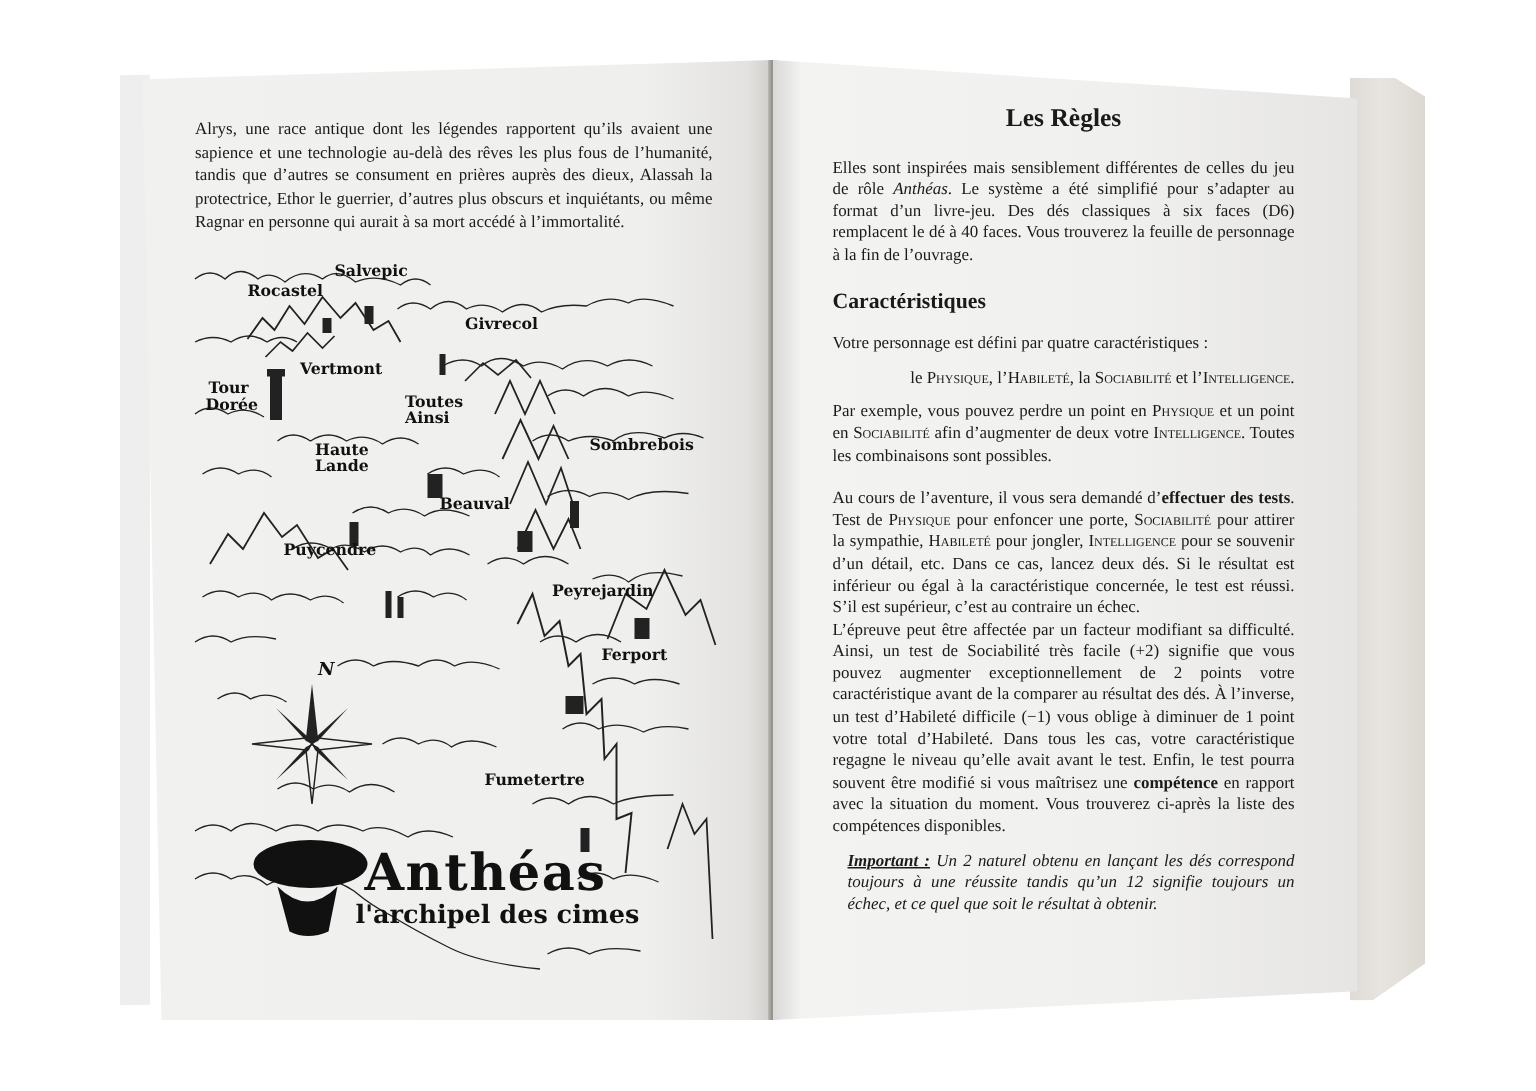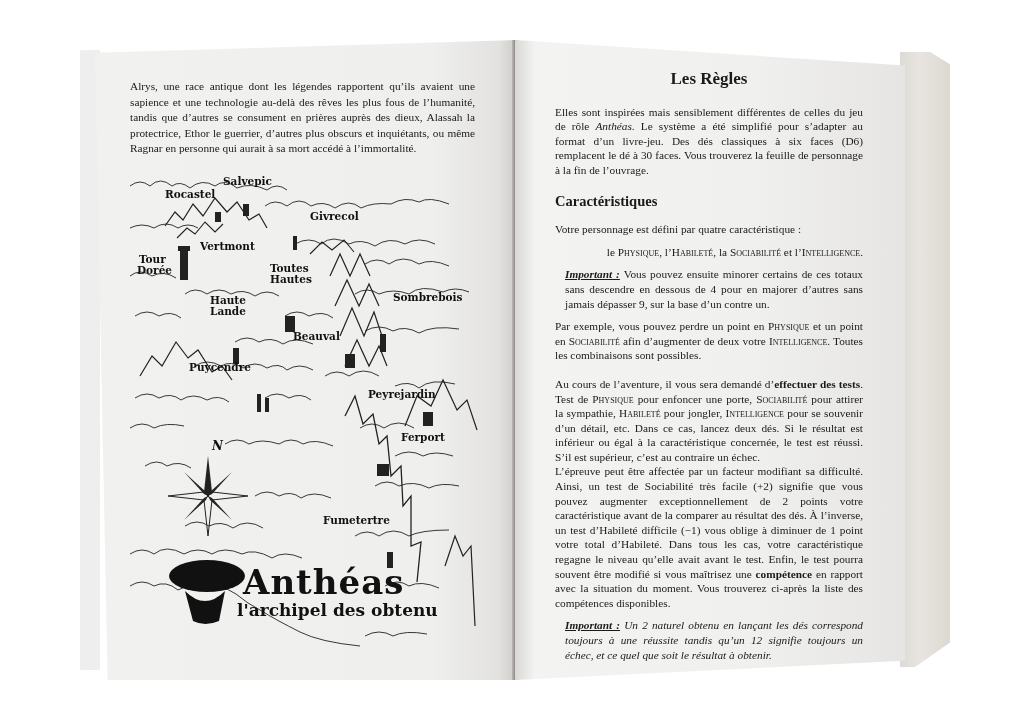--- a/index.html
+++ b/index.html
@@ -118,51 +118,50 @@
         </g>
       </svg>
 
       <div class="place" style="left:98px;top:10px;">Salvepic</div>
       <div class="place" style="left:40px;top:23px;">Rocastel</div>
       <div class="place" style="left:185px;top:45px;">Givrecol</div>
       <div class="place" style="left:75px;top:75px;">Vertmont</div>
       <div class="place" style="left:14px;top:88px;">Tour</div>
       <div class="place" style="left:12px;top:99px;">Dorée</div>
       <div class="place" style="left:145px;top:97px;">Toutes</div>
-      <div class="place" style="left:145px;top:108px;">Hautes</div>
+      <div class="place" style="left:145px;top:108px;">Ainsi</div>
       <div class="place" style="left:85px;top:129px;">Haute</div>
       <div class="place" style="left:85px;top:140px;">Lande</div>
       <div class="place" style="left:268px;top:126px;">Sombrebois</div>
       <div class="place" style="left:168px;top:165px;">Beauval</div>
       <div class="place" style="left:64px;top:196px;">Puycendre</div>
       <div class="place" style="left:243px;top:223px;text-align:right;">Peyrejardin</div>
       <div class="place" style="left:276px;top:266px;">Ferport</div>
       <div class="place" style="left:198px;top:349px;">Fumetertre</div>
 
       <div class="title-big" style="left:118px;top:396px;">Anthéas</div>
-      <div class="title-sub" style="left:112px;top:434px;">l'archipel des obtenu</div>
+      <div class="title-sub" style="left:112px;top:434px;">l'archipel des cimes</div>
     </div>
   </div>
 
   <div class="gutter"></div>
 
   <div class="page page-right">
     <div class="right-text">
       <div class="r-h1">Les Règles</div>
 
-      <p class="r-p"><span>Elles sont inspirées mais sensiblement différentes de celles du jeu de rôle </span><span class="ital">Anthéas</span><span>. Le système a été simplifié pour s’adapter au format d’un livre-jeu. Des dés classiques à six faces (D6) remplacent le dé à 30 faces. Vous trouverez la feuille de personnage à la fin de l’ouvrage.</span></p>
+      <p class="r-p"><span>Elles sont inspirées mais sensiblement différentes de celles du jeu de rôle </span><span class="ital">Anthéas</span><span>. Le système a été simplifié pour s’adapter au format d’un livre-jeu. Des dés classiques à six faces (D6) remplacent le dé à 40 faces. Vous trouverez la feuille de personnage à la fin de l’ouvrage.</span></p>
 
       <div class="r-h2">Caractéristiques</div>
 
-      <p class="r-p">Votre personnage est défini par quatre caractéristique :</p>
+      <p class="r-p">Votre personnage est défini par quatre caractéristiques :</p>
 
       <p class="center-line"><span>le </span><span class="sc">Physique</span><span>, l’</span><span class="sc">Habileté</span><span>, la </span><span class="sc">Sociabilité</span><span> et l’</span><span class="sc">Intelligence</span><span>.</span></p>
 
 
-      <p class="r-p indent"><span class="imp">Important :</span><span> Vous pouvez ensuite minorer certains de ces totaux sans descendre en dessous de 4 pour en majorer d’autres sans jamais dépasser 9, sur la base d’un contre un.</span></p>
 
       <p class="r-p"><span>Par exemple, vous pouvez perdre un point en </span><span class="sc">Physique</span><span> et un point en </span><span class="sc">Sociabilité</span><span> afin d’augmenter de deux votre </span><span class="sc">Intelligence</span><span>. Toutes les combinaisons sont possibles.</span></p>
 
       <p class="r-p" style="margin-top:14px;margin-bottom:0;"><span>Au cours de l’aventure, il vous sera demandé d’</span><span class="bold">effectuer des tests</span><span>. Test de </span><span class="sc">Physique</span><span> pour enfoncer une porte, </span><span class="sc">Sociabilité</span><span> pour attirer la sympathie, </span><span class="sc">Habileté</span><span> pour jongler, </span><span class="sc">Intelligence</span><span> pour se souvenir d’un détail, etc. Dans ce cas, lancez deux dés. Si le résultat est inférieur ou égal à la caractéristique concernée, le test est réussi. S’il est supérieur, c’est au contraire un échec.</span></p>
 
       <p class="r-p"><span>L’épreuve peut être affectée par un facteur modifiant sa difficulté. Ainsi, un test de Sociabilité très facile (+2) signifie que vous pouvez augmenter exceptionnellement de 2 points votre caractéristique avant de la comparer au résultat des dés. À l’inverse, un test d’Habileté difficile (−1) vous oblige à diminuer de 1 point votre total d’Habileté. Dans tous les cas, votre caractéristique regagne le niveau qu’elle avait avant le test. Enfin, le test pourra souvent être modifié si vous maîtrisez une </span><span class="bold">compétence</span><span> en rapport avec la situation du moment. Vous trouverez ci-après la liste des compétences disponibles.</span></p>
 
       <p class="r-p indent ital"><span class="imp">Important :</span><span> Un 2 naturel obtenu en lançant les dés correspond toujours à une réussite tandis qu’un 12 signifie toujours un échec, et ce quel que soit le résultat à obtenir.</span></p>
     </div>
   </div>

